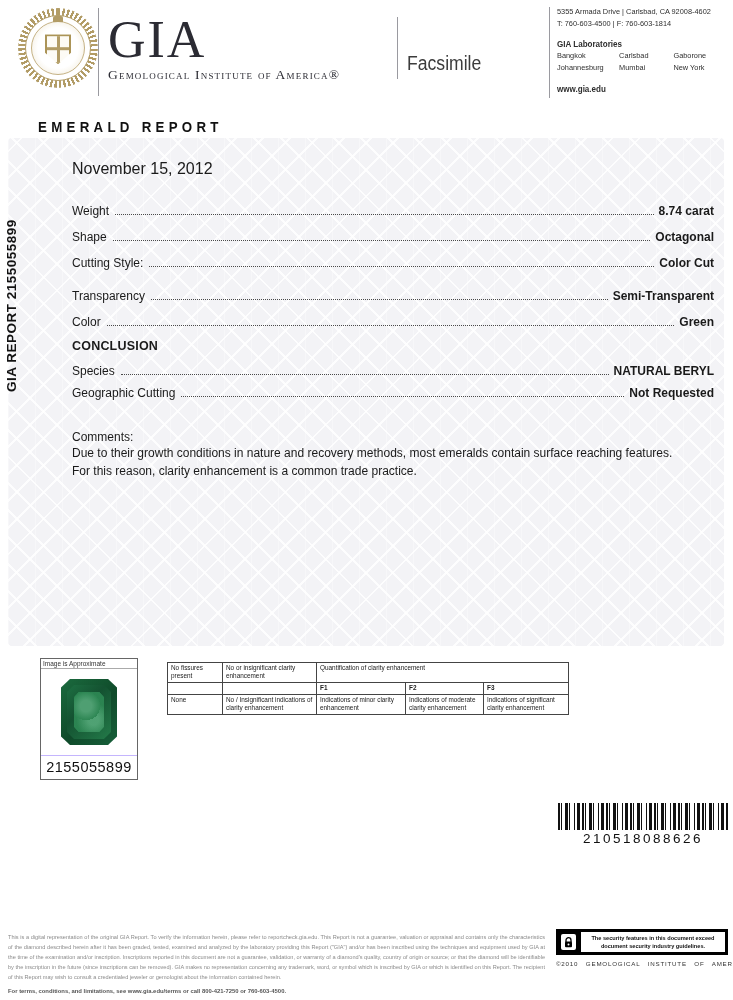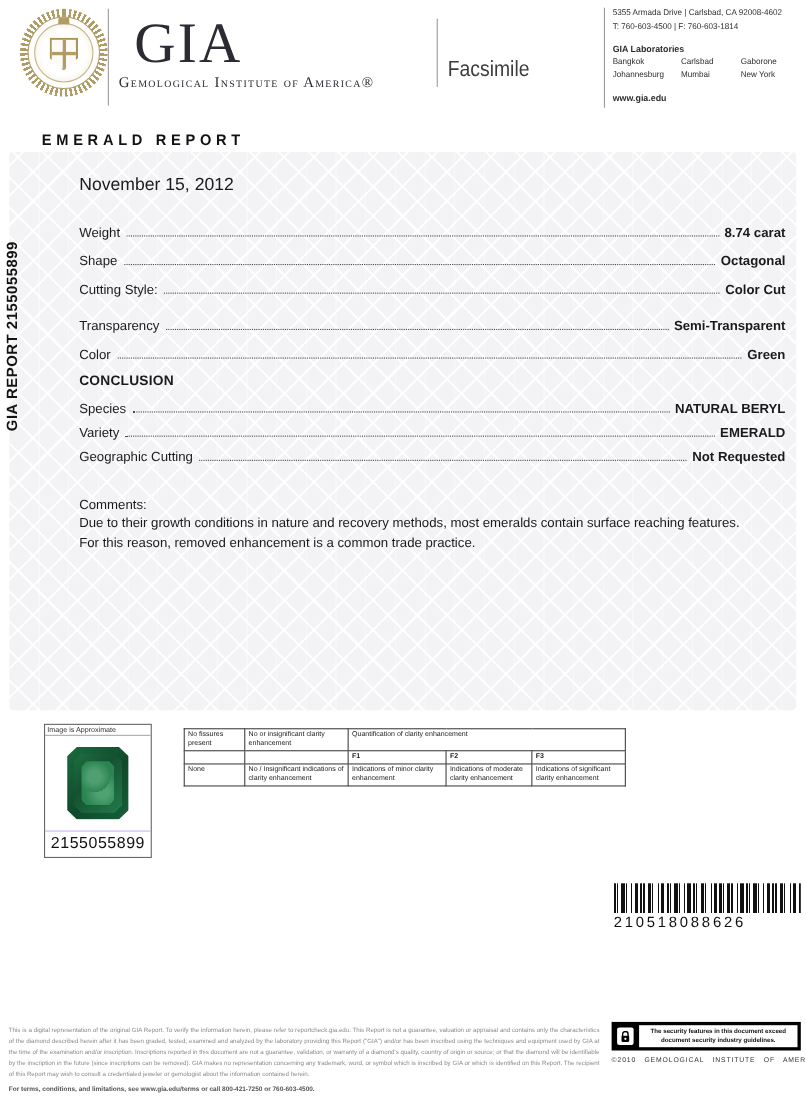--- a/index.html
+++ b/index.html
@@ -19,21 +19,21 @@
                   border:2.5px solid #ab9457;
                   clip-path:polygon(0 0,100% 0,100% 62%,50% 100%,0 62%); }
   .seal .crown { position:absolute; left:50%; top:8px; width:10px; height:6px; transform:translateX(-50%);
                  background:#b29c66; border-radius:2px 2px 0 0; }
   .vline { position:absolute; width:1px; background:#9a9aa0; }
   .vl-1 { left:98px; top:8px; height:88px; }
   .vl-2 { left:397px; top:17px; height:62px; }
   .vl-3 { left:549px; top:7px; height:91px; }
 
   .brand { position:absolute; left:108px; top:14px; width:280px; }
-  .brand .gia { font-family:"Liberation Serif", serif; font-size:52px; line-height:1; letter-spacing:2px; color:#2b2b33;margin-left:14px; }
+  .brand .gia { font-family:"Liberation Serif", serif; font-size:52px; line-height:1; letter-spacing:2px; color:#2b2b33; }
   .brand .sub { font-family:"Liberation Serif", serif; font-variant:small-caps; font-size:13.5px; letter-spacing:1.2px; color:#2b2b33; margin-top:1px; }
 
   .facsimile { position:absolute; left:407px; top:52px; font-size:20px; color:#3c3c3c; transform:scaleX(.88); transform-origin:left; }
 
   .addr { position:absolute; left:557px; top:6px; width:174px; font-size:7.6px; line-height:1.55; color:#2e2e2e; transform:scaleX(.97); transform-origin:left top; }
   .addr .labs-title { font-weight:bold; font-size:8.3px; margin-top:8px; }
   .addr .labs-grid { display:grid; grid-template-columns:64px 56px 52px; line-height:1.5; }
   .addr .site { font-weight:bold; font-size:8.3px; margin-top:10px; }
 
   
@@ -86,21 +86,21 @@
             font-size:6.4px; line-height:1.25; color:#222; background:#fff; }
   .ctable td { border:1px solid #444; padding:1px 3px 2px; vertical-align:top; }
   .ctable .b { font-weight:bold; }
 
   
   .barcode-wrap { position:absolute; left:558px; top:803px; width:170px; }
   .bars { height:27px; background:repeating-linear-gradient(90deg,
             #111 0 2px, #fff 2px 3px, #111 3px 4px, #fff 4px 7px,
             #111 7px 10px, #fff 10px 11px, #111 11px 12px, #fff 12px 16px,
             #111 16px 17px, #fff 17px 19px, #111 19px 22px, #fff 22px 24px); }
-  .bars-num { text-align:left; font-size:13.5px; letter-spacing:2.5px; margin-top:1px; color:#111; }
+  .bars-num { text-align:center; font-size:13.5px; letter-spacing:2.5px; margin-top:1px; color:#111; }
 
   
   .disclaimer { position:absolute; left:8px; top:933px; width:537px; font-size:5.6px; line-height:1.78;
                 color:#8b8b8b; text-align:justify; }
   .terms { position:absolute; left:8px; top:988px; font-size:5.9px; font-weight:bold; color:#555; }
 
   .sec-box { position:absolute; left:556px; top:929px; width:172px; height:26px; background:#000;
              display:flex; align-items:center; padding:3px; }
   .sec-box .lock { width:15px; height:16px; margin:0 3px 0 2px; background:#fff; border-radius:2px;
                    display:flex; align-items:center; justify-content:center; }
@@ -177,34 +177,29 @@
       <span class="val">Green</span>
     </div>
 
     <div class="sec-head">CONCLUSION</div>
     <div class="row row-c">
       <span class="lbl">Species</span>
       <span class="dots"></span>
       <span class="val">NATURAL BERYL</span>
     </div>
     <div class="row row-c">
-      <span class="lbl">Variety</span>
-      <span class="dots"></span>
-      <span class="val">EMERALD</span>
-    </div>
-    <div class="row row-c">
       <span class="lbl">Geographic Cutting</span>
       <span class="dots"></span>
       <span class="val">Not Requested</span>
     </div>
 
 
     <div class="comments-label">Comments:</div>
     <div class="comment-line">Due to their growth conditions in nature and recovery methods, most emeralds contain surface reaching features.</div>
-    <div class="comment-line">For this reason, removed enhancement is a common trade practice.</div>
+    <div class="comment-line">For this reason, clarity enhancement is a common trade practice.</div>
   </div>
 
   <div class="img-box">
     <div class="cap">Image is Approximate</div>
     <div class="photo">
       <div class="gem">
         <div class="step"></div>
         <div class="table-facet"></div>
       </div>
     </div>

